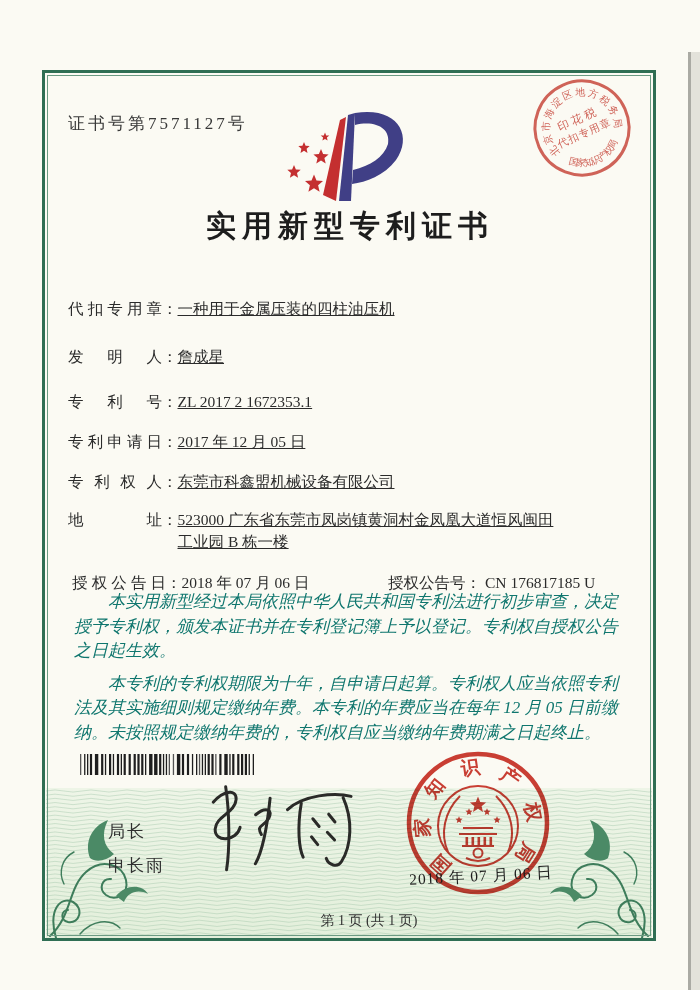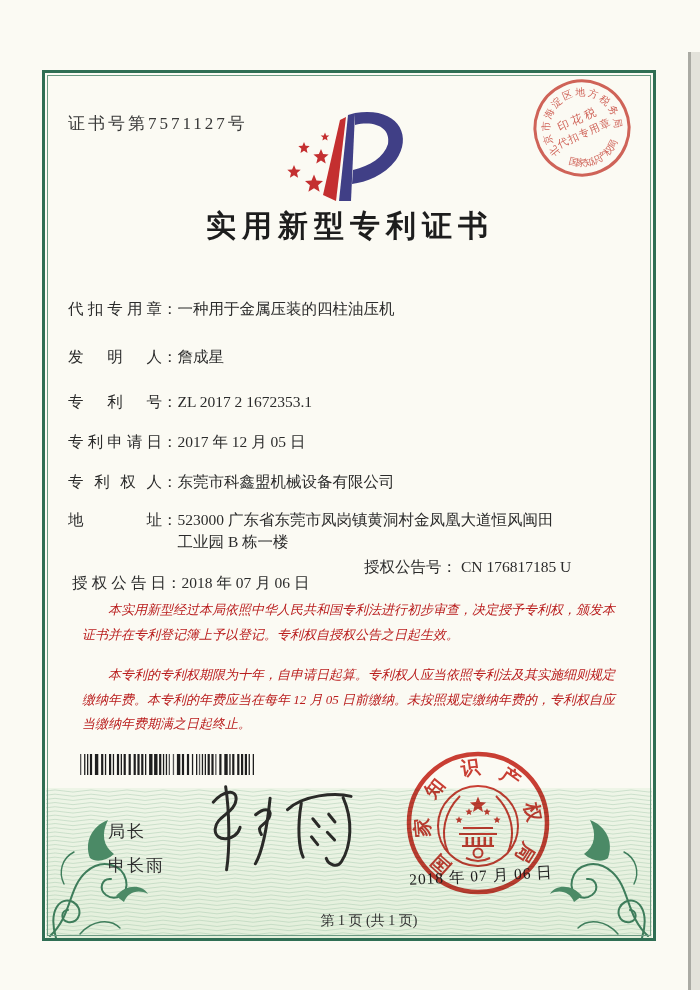--- a/index.html
+++ b/index.html
@@ -21,26 +21,26 @@
   .frame{position:absolute;left:42px;top:70px;width:608px;height:865px;
          border:3px solid var(--frame-green,#2f6e53);pointer-events:none;}
   .frame::after{content:"";position:absolute;inset:2px;border:1px solid #6b9a82;}
   .cert-no{position:absolute;left:68px;top:112px;font-size:17px;letter-spacing:3px;color:#383838;}
   .logo{position:absolute;left:274px;top:100px;}
   .title{position:absolute;left:0;top:206px;width:700px;text-align:center;
          font-size:30px;font-weight:700;letter-spacing:6px;color:#1d1d1d;}
   .frow{position:absolute;left:68px;width:570px;display:flex;align-items:flex-start;line-height:22px;font-size:15.5px;}
   .flabel{display:inline-block;width:94px;text-align:justify;text-align-last:justify;flex:none;}
   .fcolon{flex:none;}
-  .fvalue{white-space:pre-line;flex:1;}
+  .fvalue{white-space:pre-line;flex:1;text-decoration:underline;}
   .grant-left{position:absolute;left:72px;display:flex;line-height:22px;font-size:15.5px;margin-top:16px;}
-  .grant-right{position:absolute;left:364px;display:flex;line-height:22px;font-size:15.5px;}
+  .grant-right{position:absolute;left:388px;display:flex;line-height:22px;font-size:15.5px;margin-top:16px;}
   .paras{position:absolute;left:66px;top:582px;width:572px;}
-  .paras p{margin:16px;font-size:13px;line-height:24.6px;text-indent:2em;
-           font-style:italic;color:#b91c1c;}
+  .paras p{margin:8px;font-size:17px;line-height:24.6px;text-indent:2em;
+           font-style:italic;color:#0f766e;}
   .barcode{position:absolute;left:80px;top:754px;}
   .sig-block{position:absolute;left:108px;top:816px;font-family:Liberation Mono, monospace;
              font-size:17px;color:#2f2f2f;line-height:34px;letter-spacing:2px;}
   .signature{position:absolute;left:192px;top:772px;transform:rotate(-2deg);}
   .seal{position:absolute;left:403px;top:748px;mix-blend-mode:multiply;opacity:.95;}
   .seal-date{position:absolute;left:398px;top:866px;width:166px;text-align:center;
              font-size:15.5px;letter-spacing:1px;color:#1c1c1c;transform:rotate(-3deg);}
   .tax-stamp{position:absolute;left:518px;top:64px;mix-blend-mode:multiply;opacity:.88;}
   .footer{position:absolute;left:0;top:912px;width:700px;text-align:center;font-size:14px;color:#333;padding-left:19px;}
 </style>

